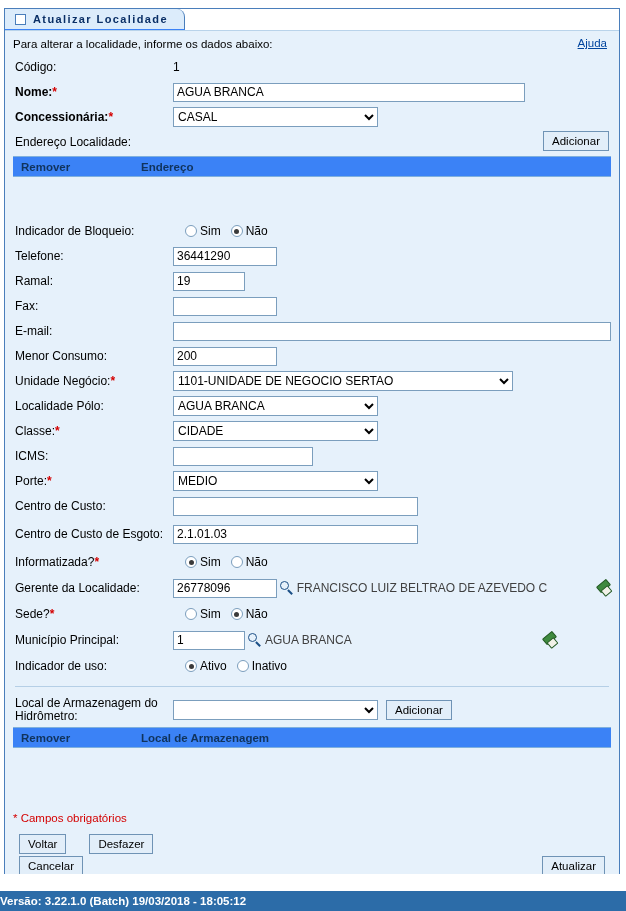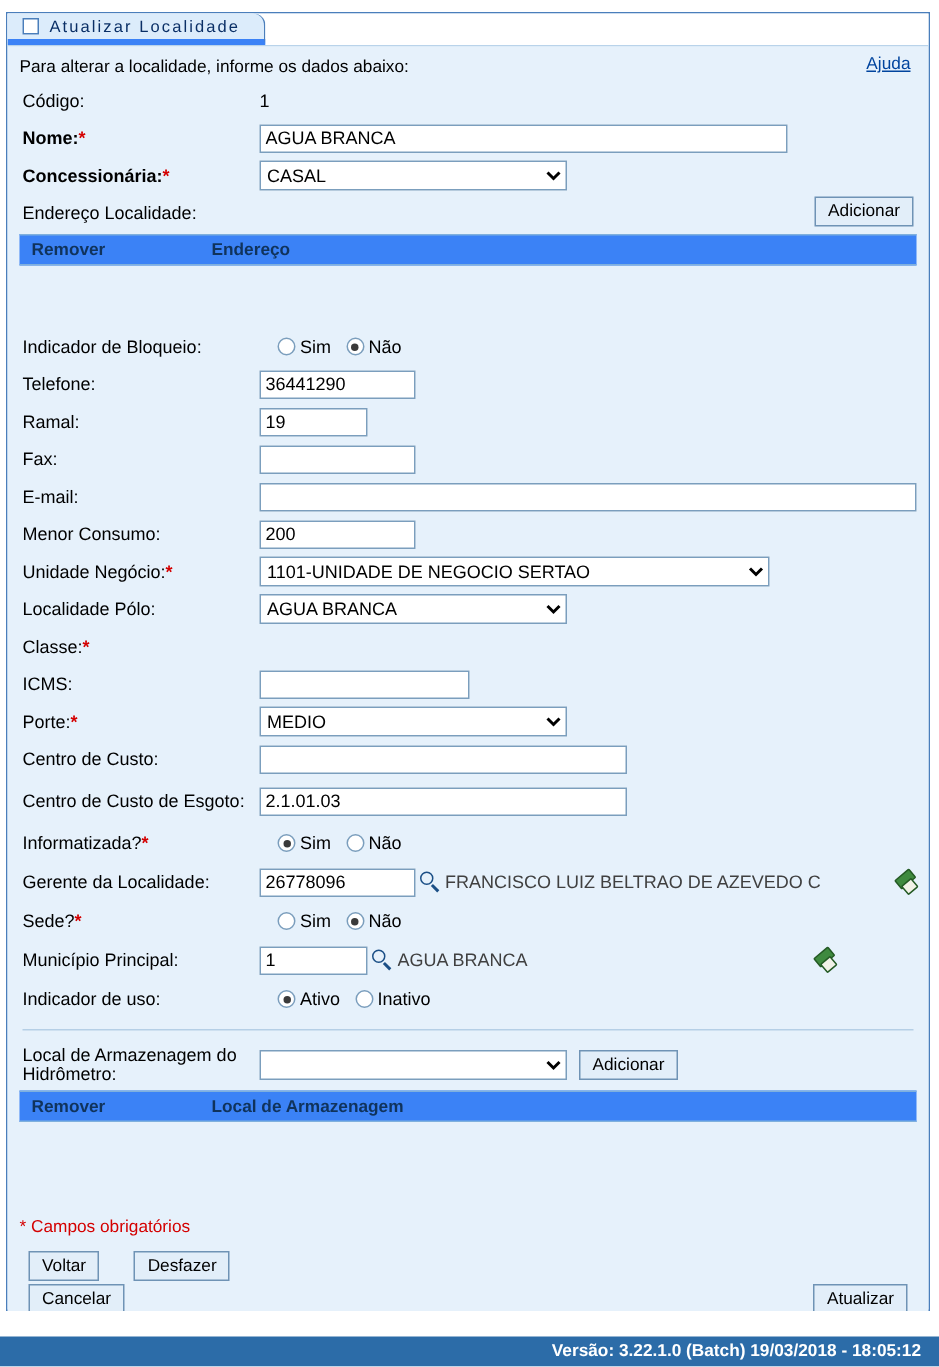--- a/index.html
+++ b/index.html
@@ -39,27 +39,27 @@
     position: relative;
   }
   .titlebar .tab {
     position: absolute;
     left: 0;
     top: 0;
     height: 21px;
     padding: 0 16px 0 10px;
     background: #dcecfb;
     border-right: 1px solid #4a7ebb;
-    border-bottom: 4px solid #3b82f6;
+    border-bottom: 1px solid #3b82f6;
     border-top-right-radius: 8px;
     box-sizing: border-box;
     display: flex;
     align-items: center;
     font-size: 11px;
-    font-weight: normal;
+    font-weight: bold;
     color: #0a2f66;
     letter-spacing: 1.4px;
   }
   .title-box-icon {
     width: 9px;
     height: 9px;
     border: 1px solid #4a7ebb;
     background: #ffffff;
     margin-right: 7px;
     display: inline-block;
@@ -297,21 +297,20 @@
     left: 0;
     bottom: 0;
     width: 626px;
     height: 20px;
     background: #2c6ca8;
     color: #ffffff;
     font-size: 11.5px;
     font-weight: bold;
     display: flex;
     align-items: center;
-    justify-content: flex-end;
     padding-right: 12px;
     box-sizing: border-box;
   }
   .statusbar-bg {
     position: absolute;
     left: 0;
     bottom: 20px;
     width: 626px;
     height: 17px;
     background: #ffffff;
@@ -414,20 +413,23 @@
 
       <div class="row">
         <div class="lbl">Localidade Pólo:</div>
         <select style="width:205px">
           <option>AGUA BRANCA</option>
         </select>
       </div>
 
       <div class="row">
         <div class="lbl"><span>Classe:</span><span class="req">*</span></div>
+        <select style="width:205px">
+          <option>CIDADE</option>
+        </select>
       </div>
 
       <div class="row">
         <div class="lbl">ICMS:</div>
         <input type="text" style="width: 140px;" value="">
       </div>
 
       <div class="row">
         <div class="lbl"><span>Porte:</span><span class="req">*</span></div>
         <select style="width:205px">

